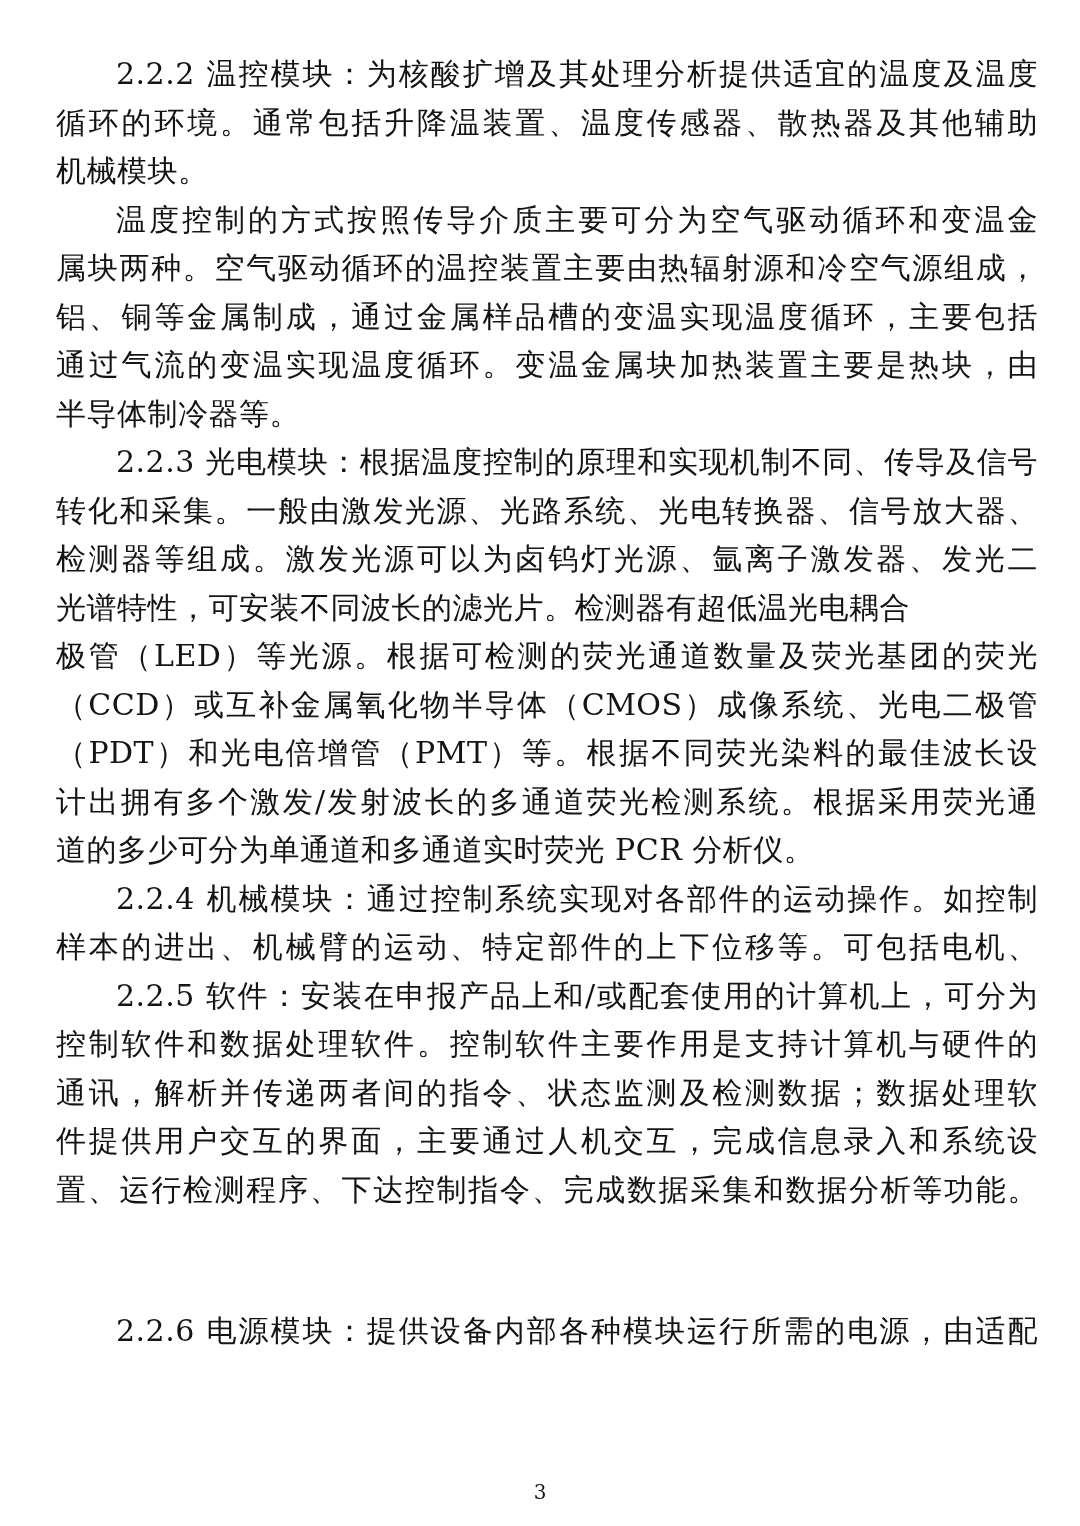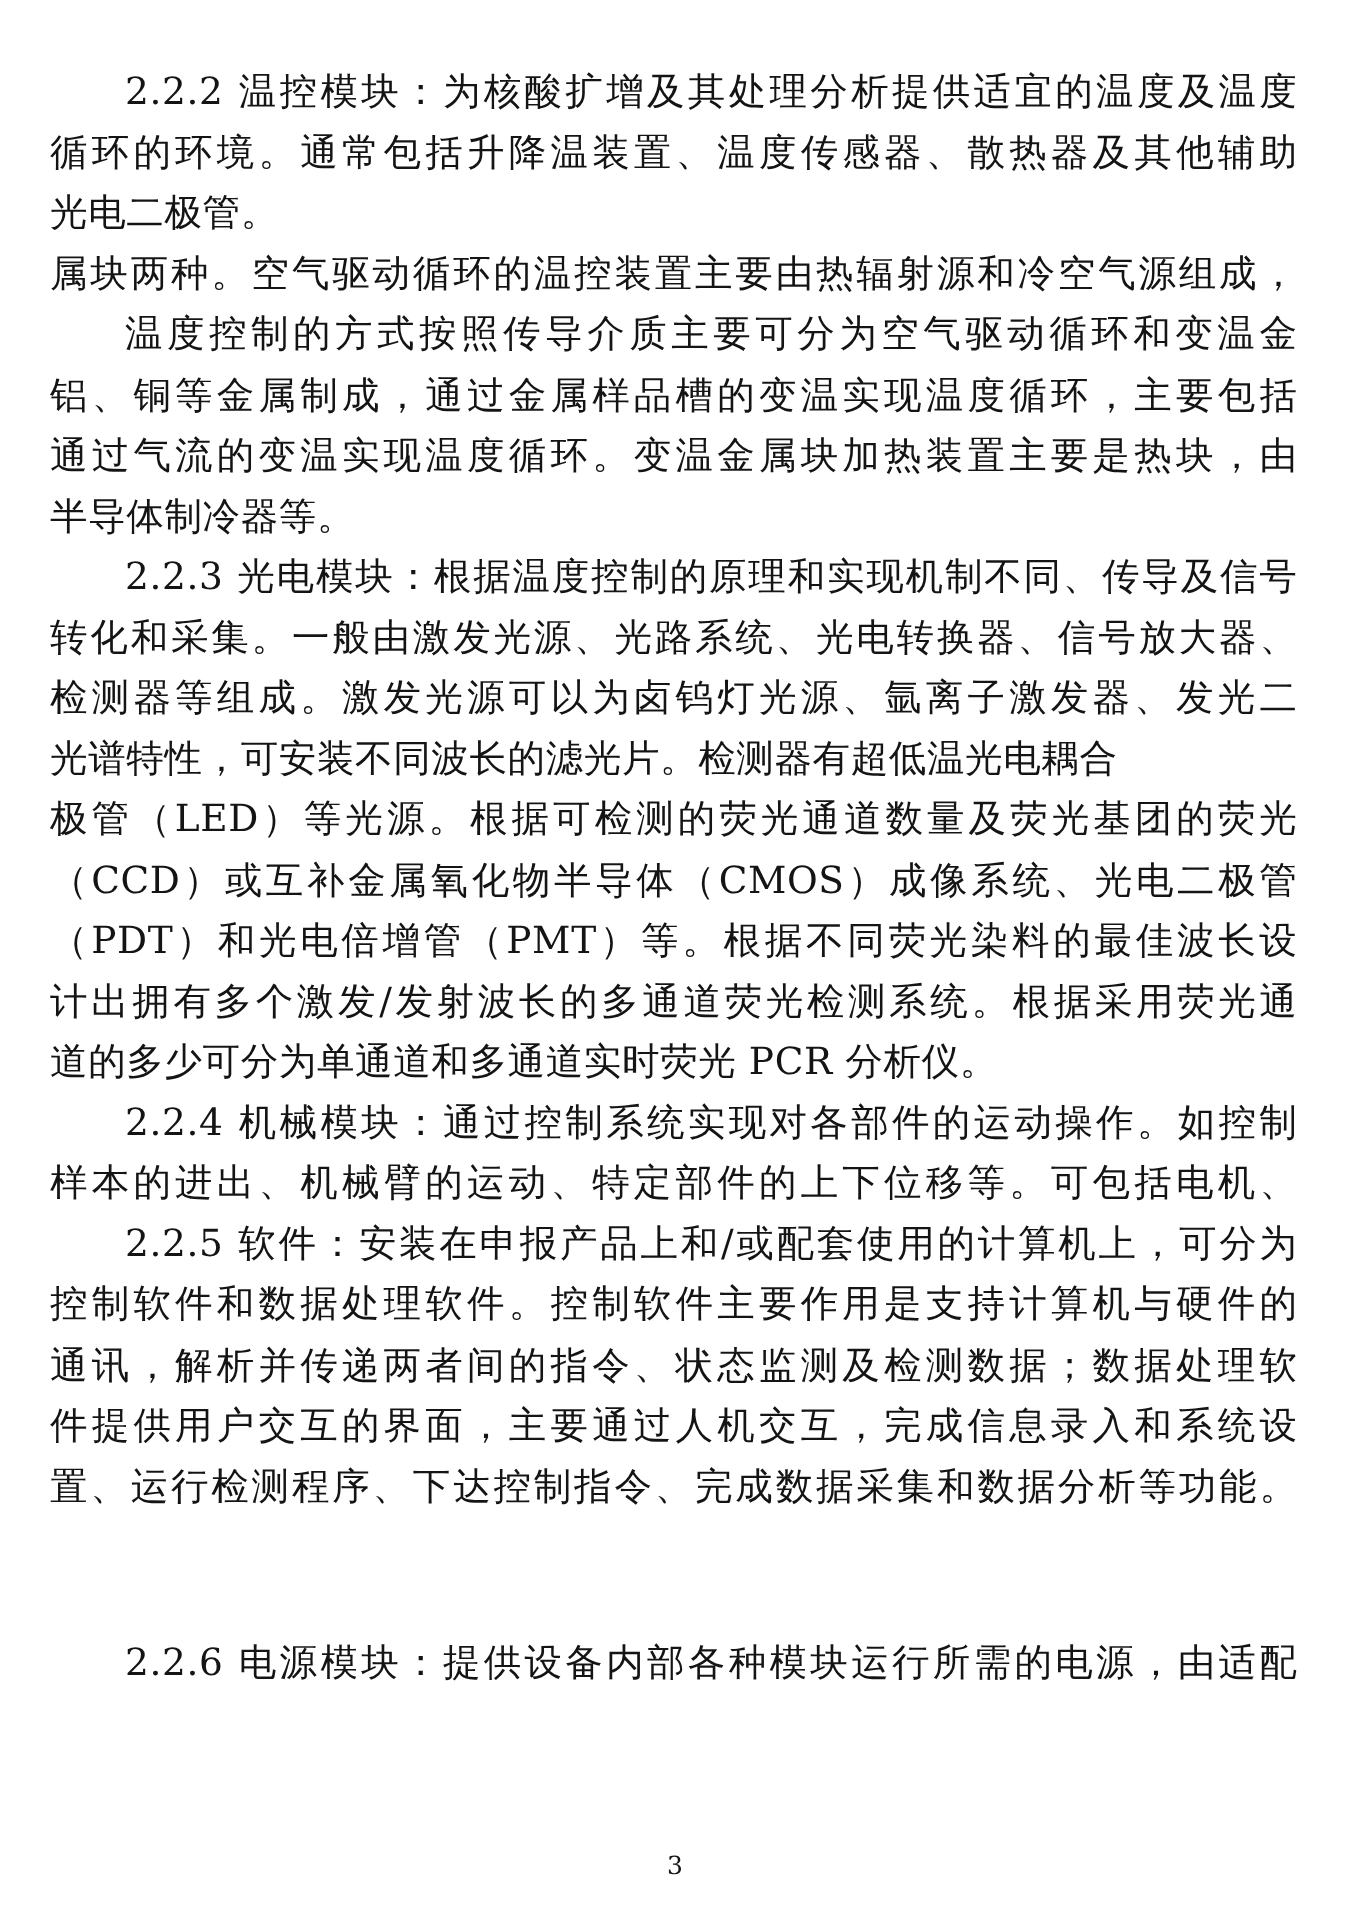--- a/index.html
+++ b/index.html
@@ -11,21 +11,21 @@
     position: relative;
     width: 1080px;
     height: 1526px;
     background: #ffffff;
     color: #141414;
     font-family: "DejaVu Serif", "Liberation Serif", serif;
     overflow: hidden;
   }
   .content {
     position: absolute;
-    left: 40px;
+    left: 56px;
     right: 42px;
     top: 50px;
     font-size: 30px;
     line-height: 48.5px;
   }
   .paragraph {
     margin: 0;
     padding: 0;
   }
   .line {
@@ -52,25 +52,25 @@
   }
 </style>
 </head>
 <body>
 
 <div class="page">
   <div class="content" id="doc-content">
       <div class="paragraph">
         <div class="line justify indent">2.2.2 温控模块：为核酸扩增及其处理分析提供适宜的温度及温度</div>
         <div class="line justify">循环的环境。通常包括升降温装置、温度传感器、散热器及其他辅助</div>
-        <div class="line">光电二极管。</div>
+        <div class="line">机械模块。</div>
       </div>
       <div class="paragraph">
+        <div class="line justify indent">温度控制的方式按照传导介质主要可分为空气驱动循环和变温金</div>
         <div class="line justify">属块两种。空气驱动循环的温控装置主要由热辐射源和冷空气源组成，</div>
-        <div class="line justify indent">温度控制的方式按照传导介质主要可分为空气驱动循环和变温金</div>
         <div class="line justify">铝、铜等金属制成，通过金属样品槽的变温实现温度循环，主要包括</div>
         <div class="line justify">通过气流的变温实现温度循环。变温金属块加热装置主要是热块，由</div>
         <div class="line">半导体制冷器等。</div>
       </div>
       <div class="paragraph">
         <div class="line justify indent">2.2.3 光电模块：根据温度控制的原理和实现机制不同、传导及信号</div>
         <div class="line justify">转化和采集。一般由激发光源、光路系统、光电转换器、信号放大器、</div>
         <div class="line justify">检测器等组成。激发光源可以为卤钨灯光源、氩离子激发器、发光二</div>
         <div class="line">光谱特性，可安装不同波长的滤光片。检测器有超低温光电耦合</div>
         <div class="line justify">极管（LED）等光源。根据可检测的荧光通道数量及荧光基团的荧光</div>

